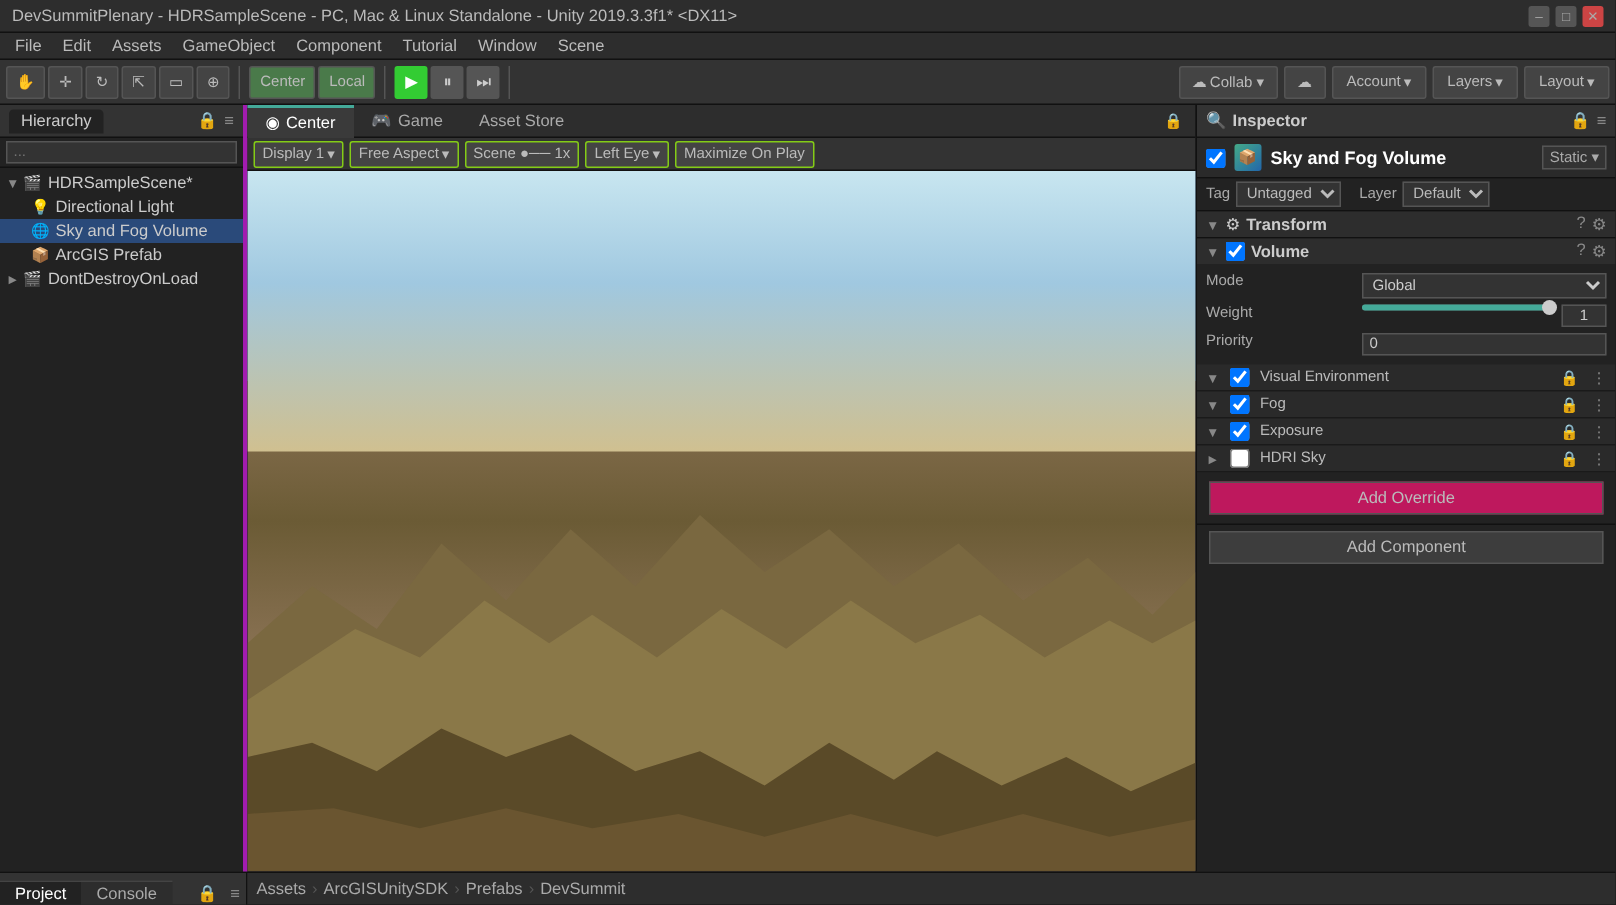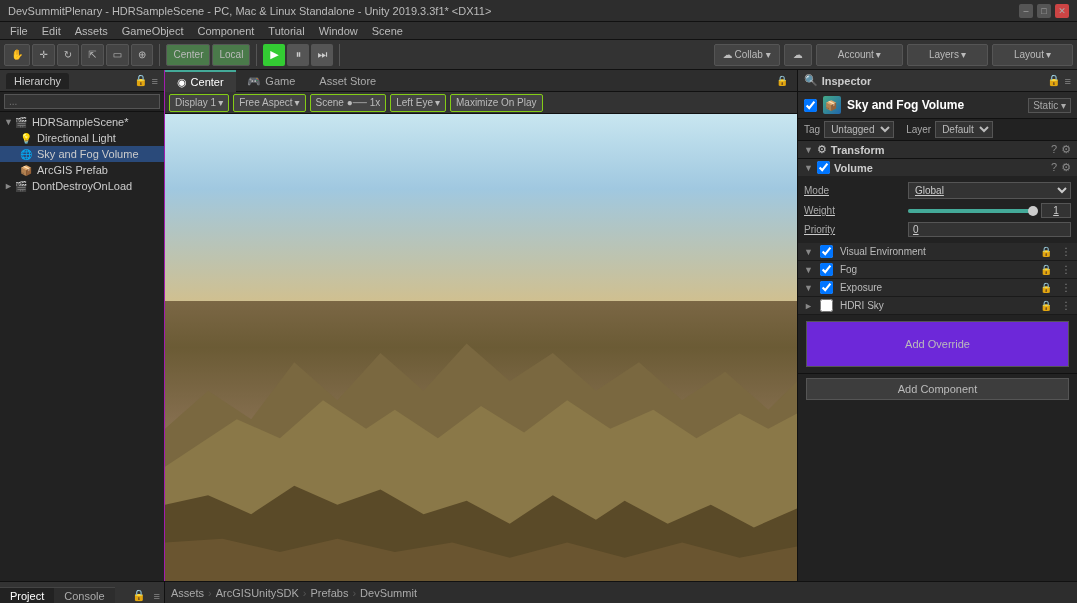--- a/index.html
+++ b/index.html
@@ -18,27 +18,27 @@
     
     #toolbar { background: #333; height: 30px; display: flex; align-items: center; padding: 0 4px; border-bottom: 1px solid #111; gap: 4px; }
     .toolbar-group { display: flex; align-items: center; gap: 2px; border-right: 1px solid #555; padding-right: 6px; margin-right: 2px; }
     .toolbar-btn { background: #444; border: 1px solid #555; color: #bbb; padding: 2px 6px; font-size: 10px; cursor: pointer; border-radius: 2px; height: 22px; display: flex; align-items: center; gap: 2px; }
     .toolbar-btn.active { background: #4a7a4a; }
     .play-btn { background: #3c3; color: #fff; border-radius: 2px; width: 22px; height: 22px; display: flex; align-items: center; justify-content: center; cursor: pointer; }
     .pause-btn { background: #555; color: #ccc; border-radius: 2px; width: 22px; height: 22px; display: flex; align-items: center; justify-content: center; cursor: pointer; }
     .step-btn { background: #555; color: #ccc; border-radius: 2px; width: 22px; height: 22px; display: flex; align-items: center; justify-content: center; cursor: pointer; }
     #toolbar-right { margin-left: auto; display: flex; align-items: center; gap: 4px; }
     .collab-btn { background: #444; border: 1px solid #555; color: #bbb; padding: 2px 8px; font-size: 10px; cursor: pointer; border-radius: 2px; height: 22px; display: flex; align-items: center; gap: 2px; }
-    .account-btn { background: #444; border: 1px solid #555; color: #bbb; padding: 2px 21px; font-size: 10px; cursor: pointer; border-radius: 2px; height: 22px; display: flex; align-items: center; gap: 2px; }
+    .account-btn { background: #444; border: 1px solid #555; color: #bbb; padding: 2px 9px; font-size: 10px; cursor: pointer; border-radius: 2px; height: 22px; display: flex; align-items: center; gap: 2px; }
 
     
     #main { display: flex; height: calc(603px - 22px - 18px - 30px - 22px); }
 
     
-    #hierarchy { width: 165px; background: #222; border-right: 1px solid #a21caf; display: flex; flex-direction: column; }
+    #hierarchy { width: 165px; background: #222; border-right: 3px solid #a21caf; display: flex; flex-direction: column; }
     .panel-header { background: #333; height: 22px; display: flex; align-items: center; padding: 0 6px; border-bottom: 1px solid #111; gap: 4px; font-size: 11px; color: #ccc; }
     .panel-tab { padding: 2px 8px; font-size: 11px; cursor: pointer; color: #ccc; background: #3a3a3a; border-radius: 3px 3px 0 0; }
     .panel-tab.active { background: #222; }
     .hierarchy-content { flex: 1; overflow: hidden; padding: 2px 0; }
     .hier-item { display: flex; align-items: center; padding: 1px 4px; cursor: pointer; font-size: 11px; color: #ccc; }
     .hier-item.selected { background: #2a4a7a; }
     .hier-item .arrow { color: #888; margin-right: 2px; font-size: 9px; }
     .hier-icon { width: 14px; height: 14px; display: inline-flex; align-items: center; justify-content: center; margin-right: 3px; font-size: 10px; }
 
     
@@ -61,33 +61,33 @@
     .inspector-obj { display: flex; align-items: center; padding: 4px 6px; background: #2a2a2a; border-bottom: 1px solid #111; gap: 6px; }
     .inspector-obj .obj-name { font-size: 12px; color: #fff; font-weight: bold; flex: 1; }
     .static-badge { font-size: 10px; color: #aaa; background: #333; padding: 1px 4px; border: 1px solid #555; }
     .tag-layer-row { display: flex; align-items: center; padding: 2px 6px; gap: 4px; border-bottom: 1px solid #111; font-size: 10px; color: #aaa; }
     .tag-layer-row select { background: #333; border: 1px solid #555; color: #bbb; font-size: 10px; padding: 1px 2px; }
     .inspector-component { border-bottom: 1px solid #111; }
     .comp-header { display: flex; align-items: center; padding: 2px 6px; background: #2d2d2d; cursor: pointer; gap: 4px; }
     .comp-title { font-size: 11px; color: #ccc; font-weight: bold; flex: 1; }
     .comp-icons { display: flex; gap: 4px; color: #888; }
     .comp-content { padding: 4px 6px; }
-    .field-row { display: flex; align-items: center; padding: 2px 0; gap: 4px; text-decoration: underline; }
+    .field-row { display: flex; align-items: flex-start; padding: 2px 0; gap: 4px; }
     .field-label { width: 100px; font-size: 10px; color: #aaa; flex-shrink: 0; }
     .field-input { background: #333; border: 1px solid #555; color: #ccc; font-size: 10px; padding: 1px 4px; width: 100%; }
     .volume-section { background: #2a2a2a; }
     .vol-item { display: flex; align-items: center; padding: 2px 6px; cursor: pointer; gap: 4px; font-size: 10px; color: #bbb; border-bottom: 1px solid #1a1a1a; }
     .vol-item .expand-arrow { color: #888; font-size: 9px; }
     .vol-item .lock-icon { margin-left: auto; color: #888; }
     .profile-row { display: flex; align-items: center; padding: 2px 6px; gap: 4px; }
     .profile-label { font-size: 10px; color: #aaa; width: 100px; }
     .profile-value { flex: 1; font-size: 10px; color: #ccc; background: #333; border: 1px solid #555; padding: 1px 4px; }
     .profile-btns { display: flex; gap: 2px; }
     .profile-btn { background: #444; border: 1px solid #555; color: #bbb; font-size: 10px; padding: 1px 5px; cursor: pointer; }
-    .add-override-btn { margin: 6px 8px; background: #6d28d9; border: 1px solid #555; color: #bbb; font-size: 11px; padding: 16px; cursor: pointer; text-align: center; width: calc(100% - 16px); }
+    .add-override-btn { margin: 6px 8px; background: #be185d; border: 1px solid #555; color: #bbb; font-size: 11px; padding: 4px; cursor: pointer; text-align: center; width: calc(100% - 16px); }
     .add-component-btn { margin: 4px 8px; background: #3d3d3d; border: 1px solid #555; color: #bbb; font-size: 11px; padding: 4px; cursor: pointer; text-align: center; width: calc(100% - 16px); }
 
     
     #bottom { display: flex; height: 220px; border-top: 1px solid #111; }
     #project-console { width: 165px; background: #222; border-right: 1px solid #111; display: flex; flex-direction: column; }
     #project-console .panel-tabs { display: flex; background: #333; height: 22px; align-items: flex-end; }
     .btm-tab { padding: 2px 10px; font-size: 11px; color: #aaa; cursor: pointer; background: #2d2d2d; border-top: 1px solid #444; }
     .btm-tab.active { background: #222; color: #fff; }
 
     

